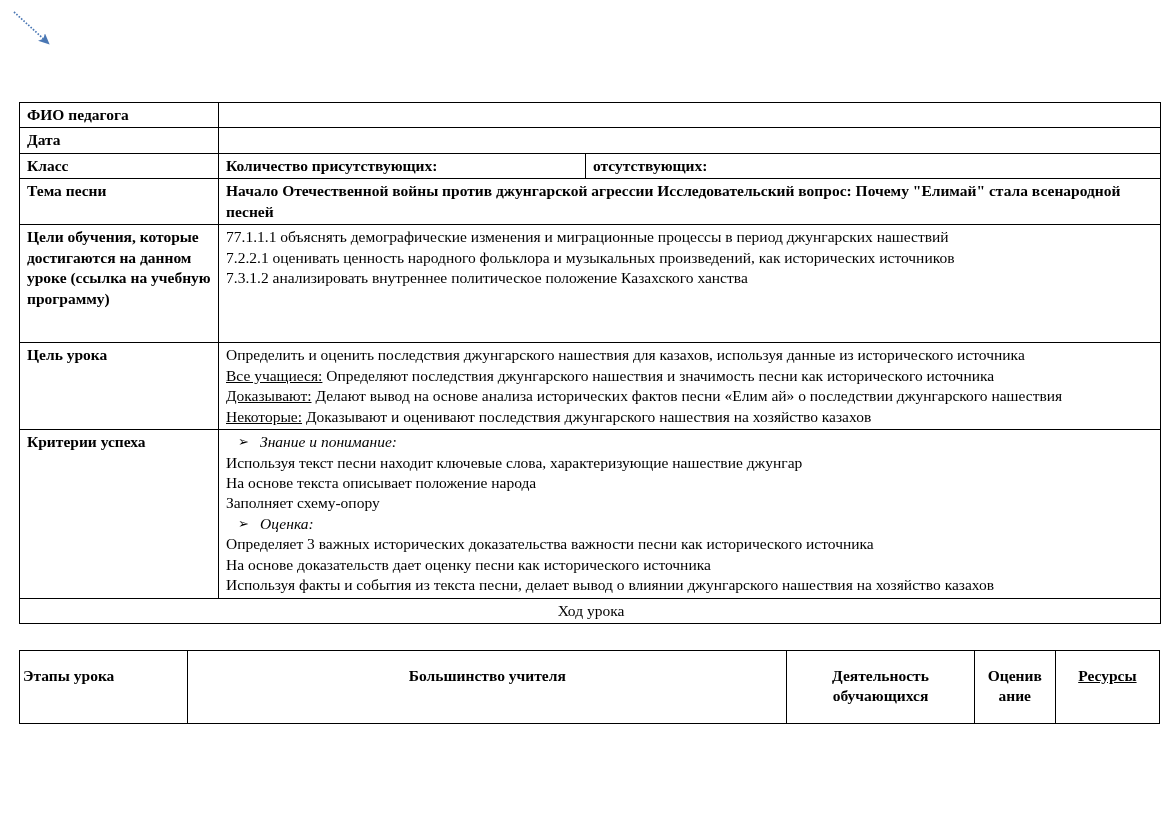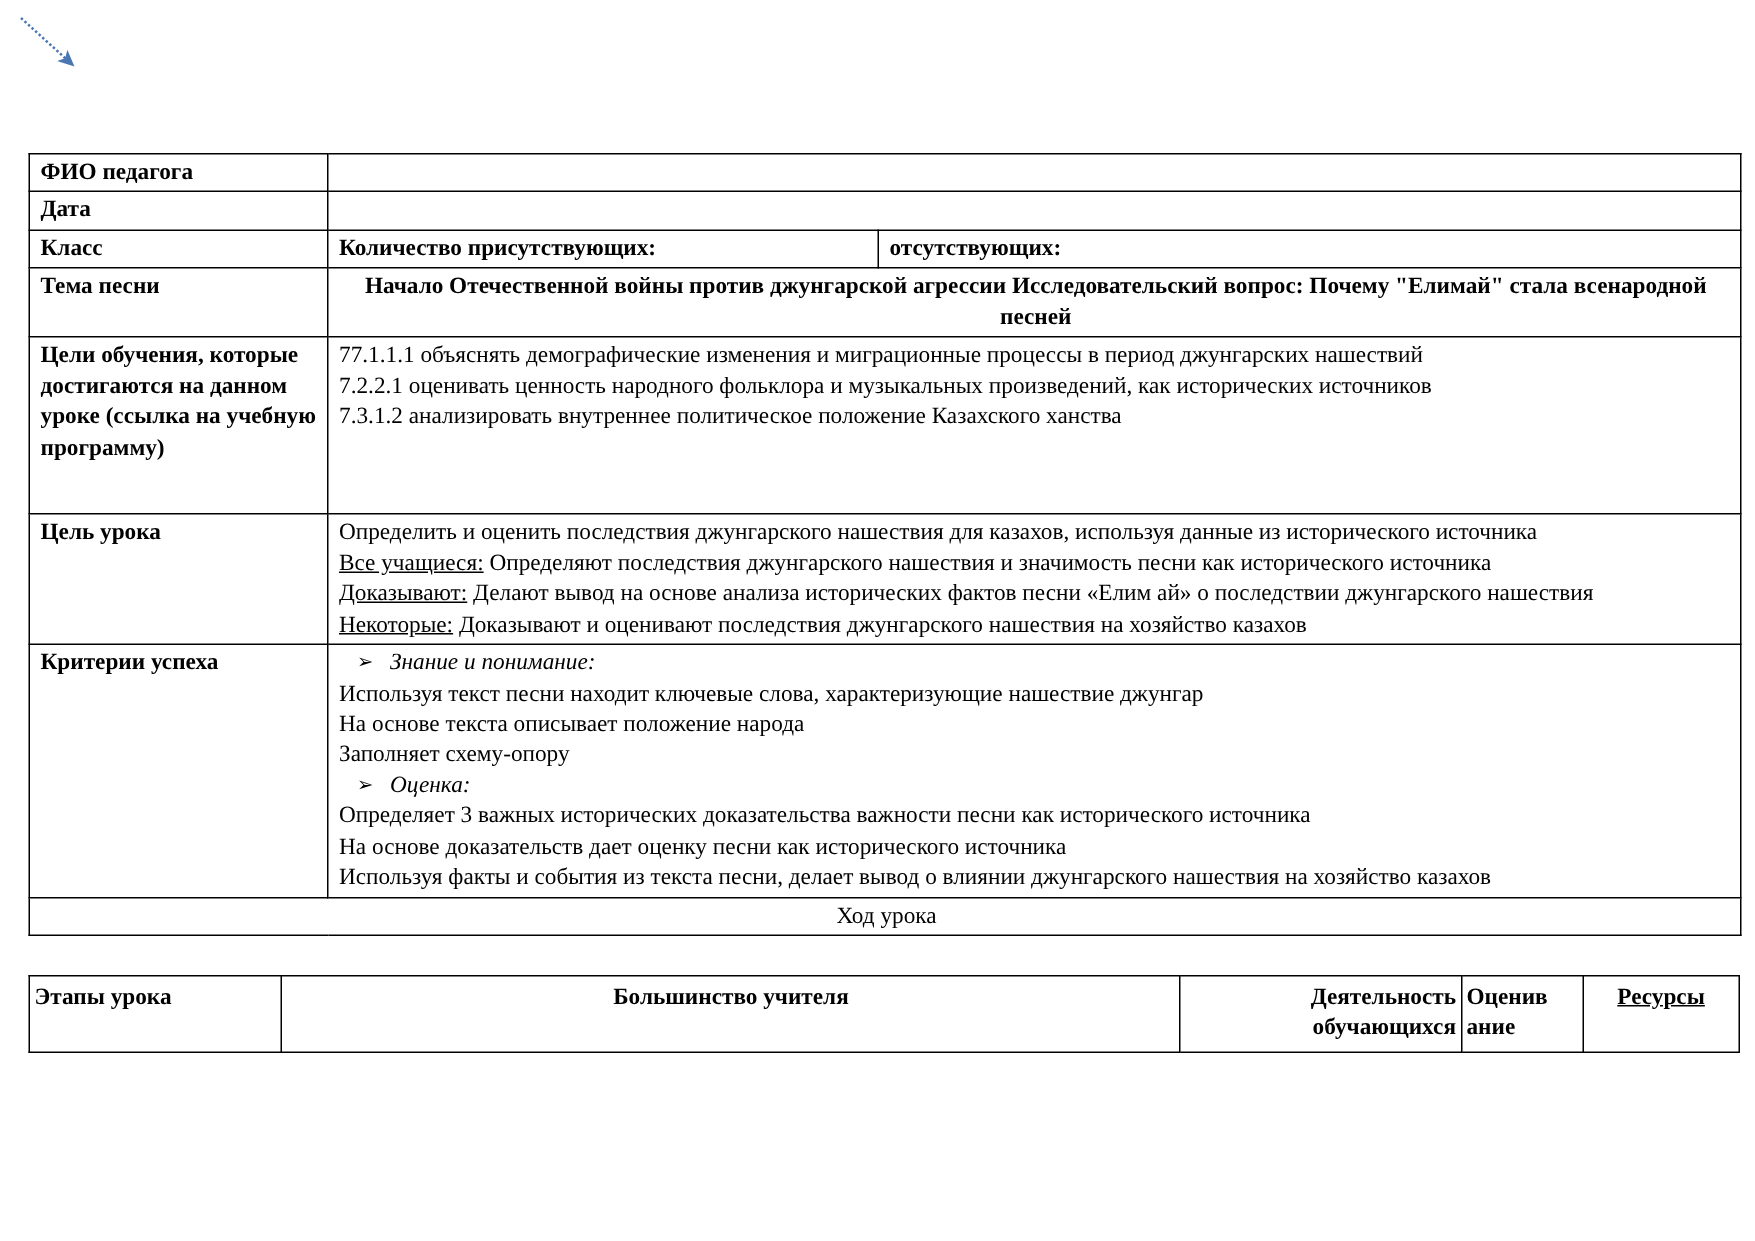--- a/index.html
+++ b/index.html
@@ -48,21 +48,20 @@
   .val {
     font-weight: normal;
   }
   .c-label   { width: 199px; }
   .c-present { width: 367px; }
   .c-absent  { width: 575px; }
 
   .row-short td { height: 20px; }
 
   .topic-cell {
-    text-align: center;
     font-weight: bold;
     padding-top: 3px;
     padding-bottom: 4px;
   }
 
   .objectives-label {
     line-height: 1.55;
   }
   .objectives-cell {
     height: 113px;
@@ -112,28 +111,28 @@
     top: 650px;
     width: 1141px;
     border-collapse: collapse;
     table-layout: fixed;
   }
   #activity-header-table td {
     border: 1px solid #000000;
     font-size: 15.5px;
     font-weight: bold;
     vertical-align: top;
-    padding: 4px 3px;
+    padding: 15px 3px;
     height: 42px;
     line-height: 1.3;
   }
   .ah-stages    { width: 168px; padding-left: 7px; }
   .ah-teacher   { width: 598px; text-align: center; }
-  .ah-students  { width: 187px; text-align: right; }
-  .ah-assess    { width: 81px;  text-align: left; }
+  .ah-students  { width: 187px; text-align: center; }
+  .ah-assess    { width: 81px;  text-align: center; }
   .ah-resources { width: 104px; text-align: center; text-decoration: underline; }
 </style>
 </head>
 <body>
 
 <svg id="annotation-arrow" viewBox="0 0 110 80" xmlns="http://www.w3.org/2000/svg">
   <defs>
     <marker id="arrowHead" markerWidth="7" markerHeight="7" refX="4.4" refY="3" orient="auto" markerUnits="strokeWidth">
       <path d="M0,0 L6.5,3 L0,6 L1.6,3 z" fill="#4a77b4"></path>
     </marker>

